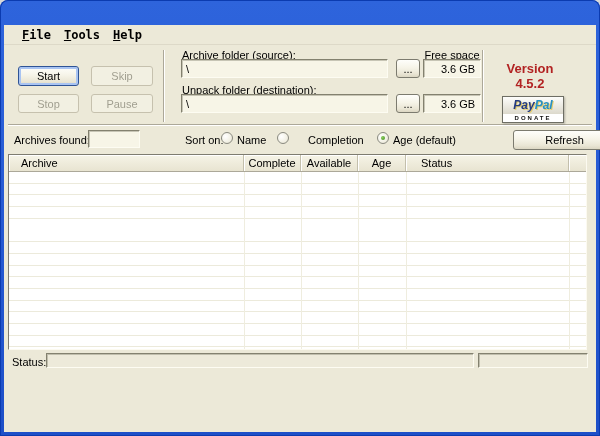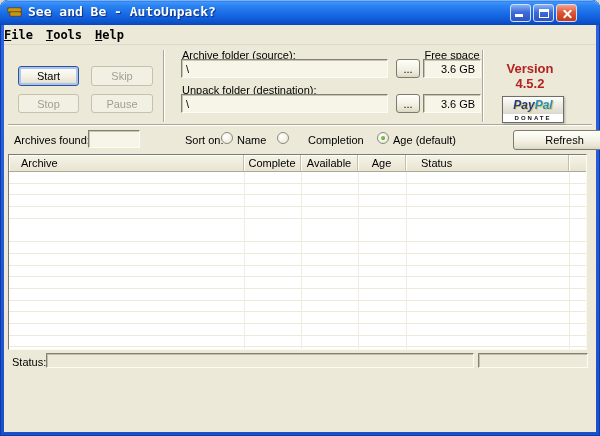--- a/index.html
+++ b/index.html
@@ -35,21 +35,21 @@
   .g-min{ position:absolute; left:4px; bottom:4px; width:8px; height:3px; background:#fff; }
   .g-max{ position:absolute; left:5px; top:4px; width:10px; height:9px; border:1px solid #fff; border-top:3px solid #fff; }
   .g-x1,.g-x2{ position:absolute; left:5px; top:8px; width:11px; height:2px; background:#fff; border-radius:1px; }
   .g-x1{ transform:rotate(45deg);} .g-x2{ transform:rotate(-45deg);}
 
   
   .client{ position:absolute; left:4px; top:25px; width:592px; height:407px; background:#ECE9D8; }
 
   .menubar{
     position:absolute; left:4px; top:25px; width:592px; height:20px;
-    display:flex; align-items:center; padding-left:0; gap:13px;
+    display:flex; align-items:center; padding-left:18px; gap:13px;
     background:#ECE9D8; border-bottom:1px solid #DDD9C8;
   }
   .menuitem{ font:bold 12px "DejaVu Sans Mono", monospace; color:#000; cursor:default; }
 
   .label{ position:absolute; font-size:11px; color:#000; white-space:nowrap; }
 
   
   .hline{ position:absolute; height:0; border-top:1px solid #ACA899; border-bottom:1px solid #FFFFFF; }
   .vline{ position:absolute; width:0; border-left:1px solid #ACA899; border-right:1px solid #FFFFFF; }
 
@@ -129,39 +129,20 @@
   }
   .lv-body .colline{ position:absolute; top:0; bottom:0; width:1px; background:#EFEDDF; }
 </style>
 </head>
 <body>
 
 <div class="window">
 
   <div class="client"></div>
 
-  <div class="titlebar">
-    <svg class="app-icon" viewBox="0 0 16 16">
-      <rect x="1" y="3" width="13" height="4" fill="#FFD428" stroke="#6B3A00"></rect>
-      <rect x="3" y="7" width="11" height="4" fill="#FFD428" stroke="#6B3A00"></rect>
-      <line x1="2" y1="5" x2="13" y2="5" stroke="#8A5A00"></line>
-      <line x1="4" y1="9" x2="13" y2="9" stroke="#8A5A00"></line>
-    </svg>
-    <span class="title">See and Be - AutoUnpack?</span>
-    <div class="winbtn min">
-      <i class="g-min"></i>
-    </div>
-    <div class="winbtn max">
-      <i class="g-max"></i>
-    </div>
-    <div class="winbtn close">
-      <i class="g-x1"></i>
-      <i class="g-x2"></i>
-    </div>
-  </div>
 
   <div class="menubar">
     <span class="menuitem"><u>F</u>ile</span>
     <span class="menuitem"><u>T</u>ools</span>
     <span class="menuitem"><u>H</u>elp</span>
   </div>
 
   <div class="vline" style="left:163px; top:50px; height:72px;"></div>
   <div class="vline" style="left:482px; top:50px; height:72px;"></div>
   <div class="hline" style="left:8px; top:124px; width:584px;"></div>

